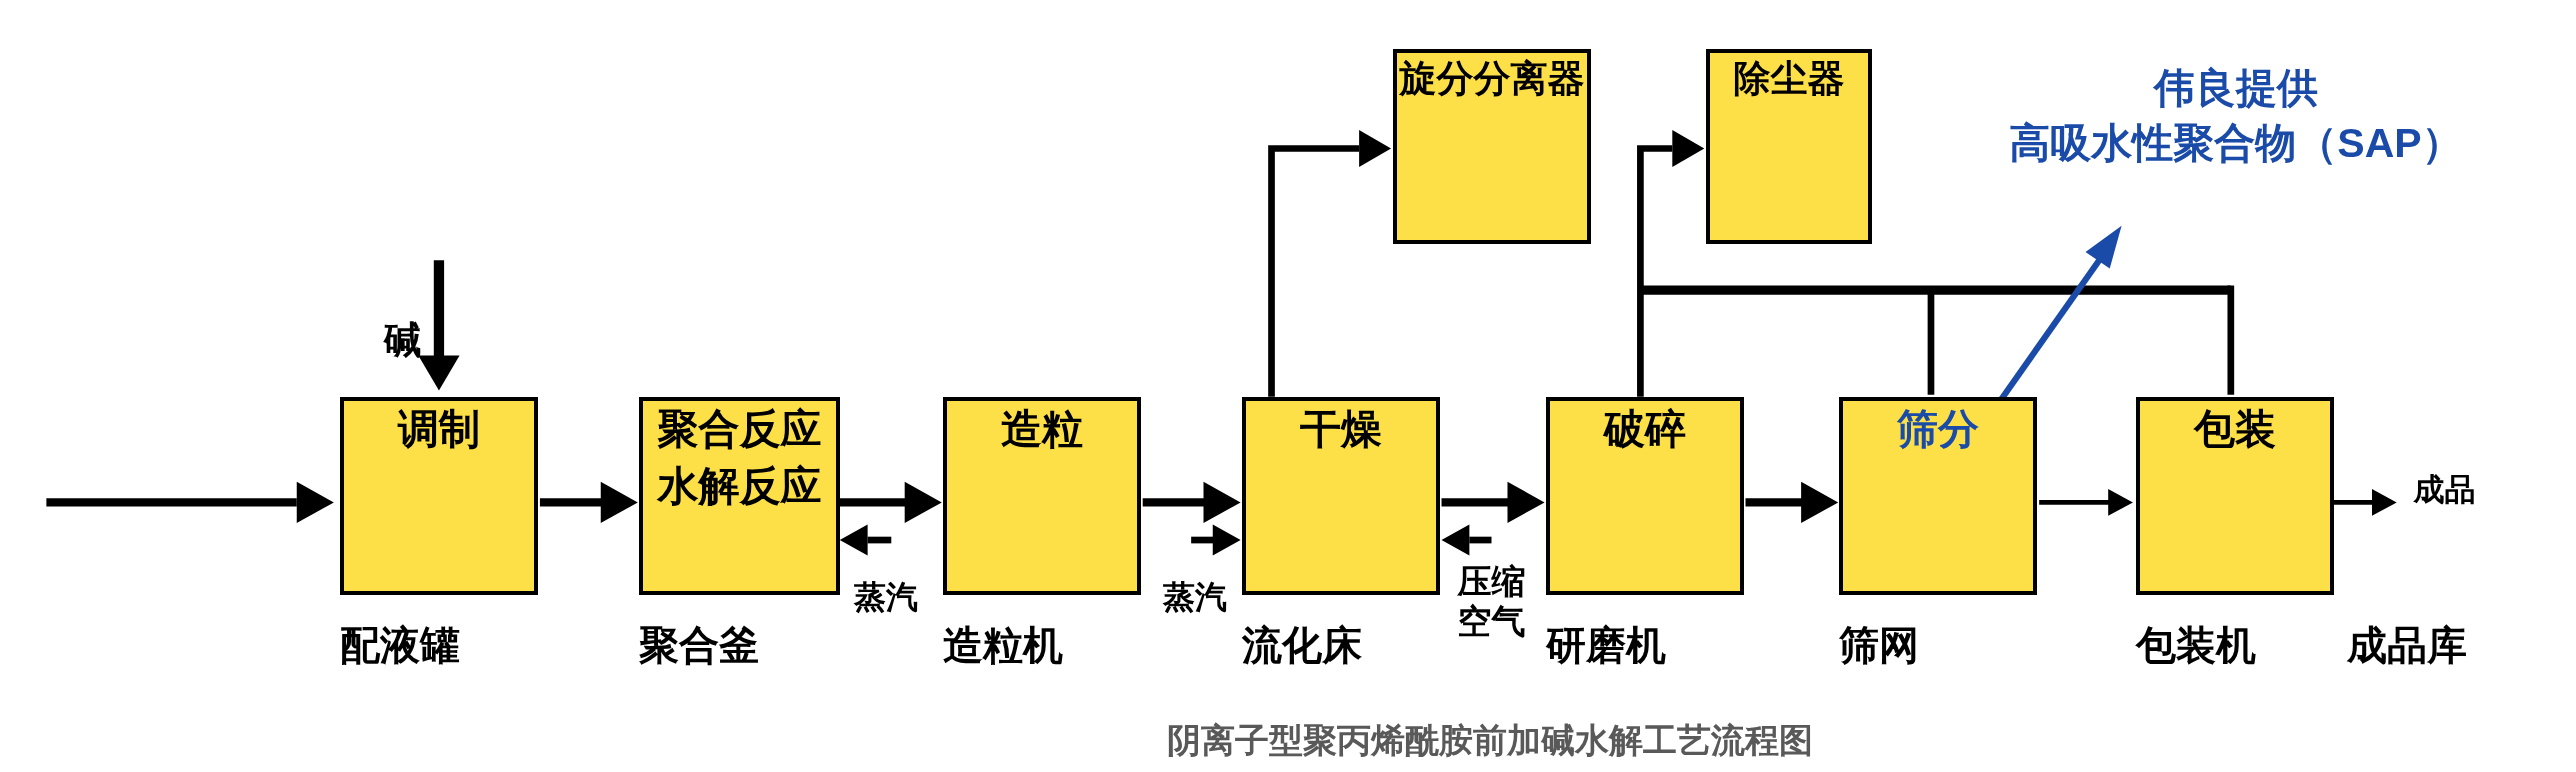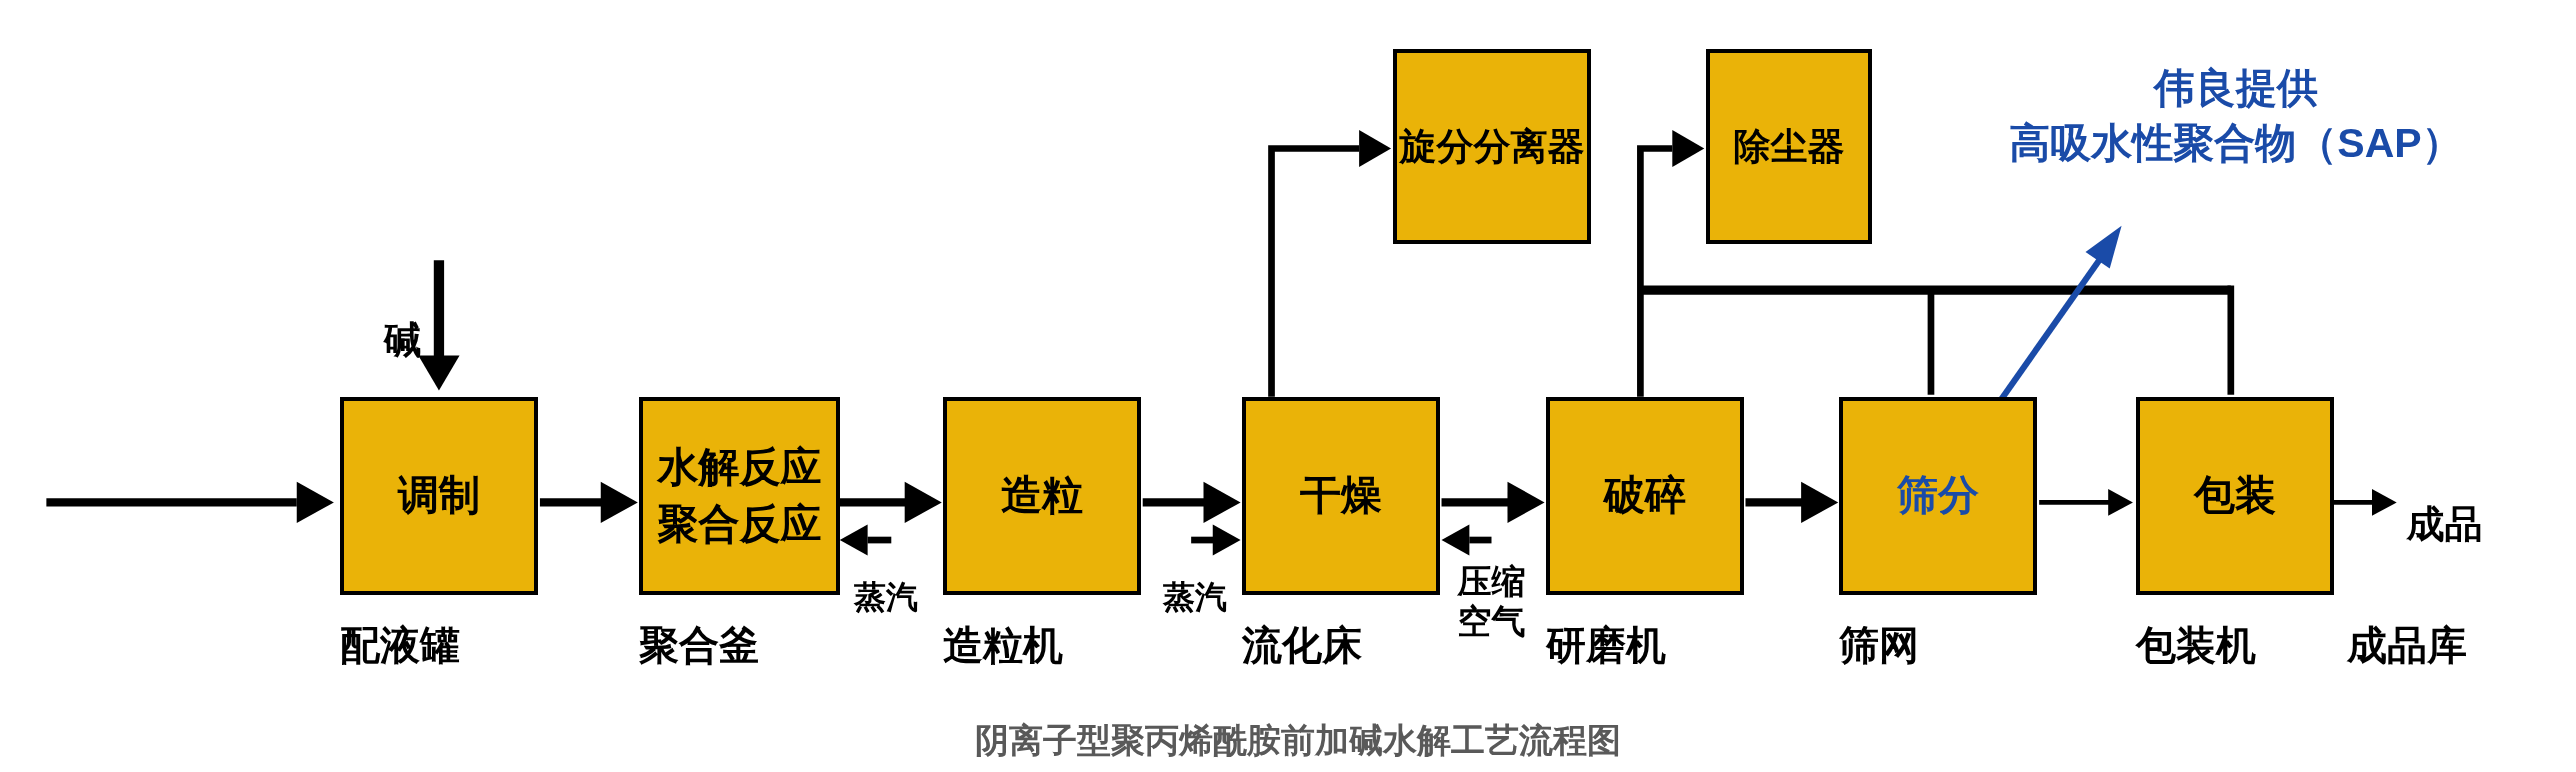--- a/index.html
+++ b/index.html
@@ -7,37 +7,37 @@
     position:relative;
     width:2576px;height:773px;
     background:#ffffff;
     font-family:"Liberation Sans", sans-serif;
     font-weight:bold;
     overflow:hidden;
   }
   .layer{position:absolute;left:0;top:0;}
   .pbox{
     position:absolute;top:397px;width:198px;height:198px;
-    border:4.1px solid #000;background:#eab308;box-sizing:border-box;
-    display:flex;flex-direction:column;align-items:center;justify-content:center;
+    border:4.1px solid #000;background:#fde047;box-sizing:border-box;
+    display:flex;flex-direction:column;align-items:center;justify-content:flex-start;
     text-align:center;font-size:41px;line-height:1.4;color:#000;
   }
   .aux{top:49px;height:195px;font-size:37px;}
   .equip{
     position:absolute;top:618px;width:198px;height:57px;
     text-align:left;font-size:40px;color:#000;
   }
   .freetext{position:absolute;text-align:center;color:#000;}
   .annotation{
     position:absolute;left:1999px;top:61px;width:474px;
     text-align:center;font-size:41px;line-height:1.33;
   }
   .title{
     position:absolute;left:783px;top:718px;width:1030px;
-    text-align:center;font-size:34px;
+    text-align:right;font-size:34px;
   }
 </style>
 </head>
 <body>
 
 <div class="canvas">
 
   <svg class="layer" width="2576" height="773" viewBox="0 0 5000 1500">
 
     <g>
@@ -113,22 +113,22 @@
     <g>
       <line id="blue-arrow-line" x1="3795" y1="902" x2="4078" y2="500" stroke="#1A4BA8" stroke-width="12"></line>
       <polygon id="blue-arrow-head" points="4118,438 4095,521 4048,489" fill="#1A4BA8"></polygon>
     </g>
   </svg>
 
   <div class="pbox" style="left:340px">
     <span>调制</span>
   </div>
   <div class="pbox" style="left:639px;width:201px">
+    <span>聚合反应</span>
     <span>水解反应</span>
-    <span>聚合反应</span>
   </div>
   <div class="pbox" style="left:1242px">
     <span>干燥</span>
   </div>
   <div class="pbox" style="left:943px">
     <span>造粒</span>
   </div>
   <div class="pbox accent" style="left: 1839px; color: rgb(26, 75, 168);">
     <span>筛分</span>
   </div>
@@ -155,21 +155,21 @@
   <div class="equip" style="left:2136px">包装机</div>
   <div class="equip" style="left:2347px;width:201px">成品库</div>
 
   <div class="freetext" style="left:374px;top:315px;width:57px;font-size:38px">碱</div>
   <div class="freetext" style="left:845px;top:576px;width:82px;font-size:32px">蒸汽</div>
   <div class="freetext" style="left:1154px;top:576px;width:82px;font-size:32px">蒸汽</div>
   <div class="freetext" style="left:1453px;top:561px;width:77px;font-size:34px;line-height:1.18">
     <div>压缩</div>
     <div>空气</div>
   </div>
-  <div class="freetext" style="left:2398px;top:499px;width:93px;font-size:38px">成品</div>
+  <div class="freetext" style="left:2398px;top:469px;width:93px;font-size:31px">成品</div>
 
   <div class="annotation accent" style="color: rgb(26, 75, 168);">
     <div>伟良提供</div>
     <div>高吸水性聚合物（SAP）</div>
   </div>
 
   <div class="title" style="color: rgb(89, 89, 89);">阴离子型聚丙烯酰胺前加碱水解工艺流程图</div>
 
 </div>
 

